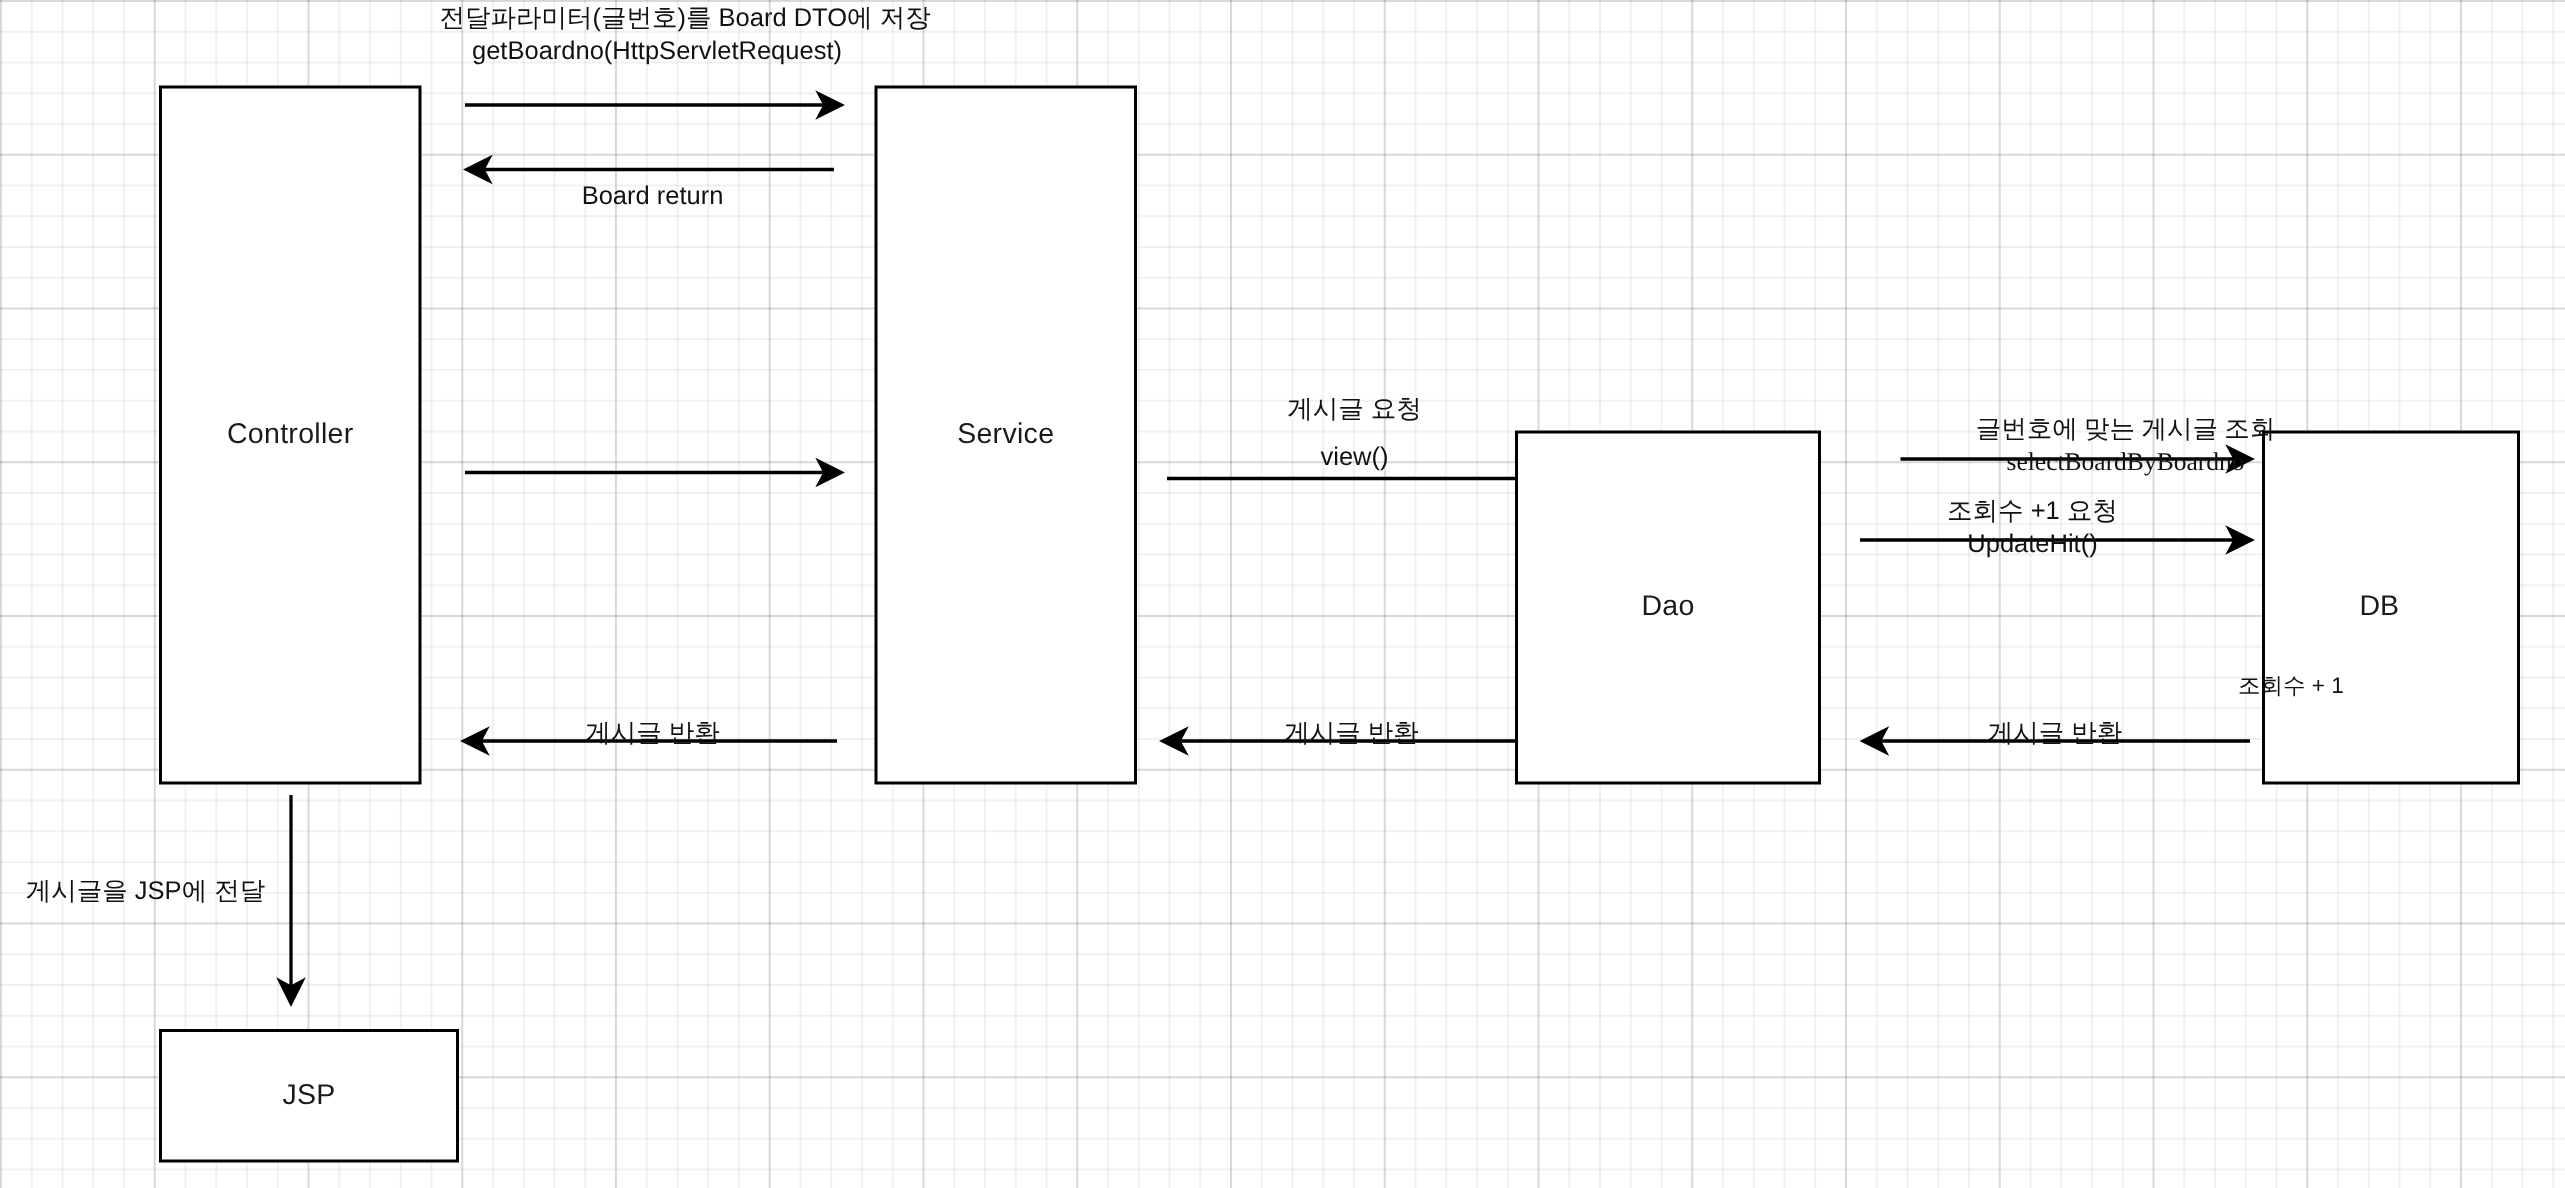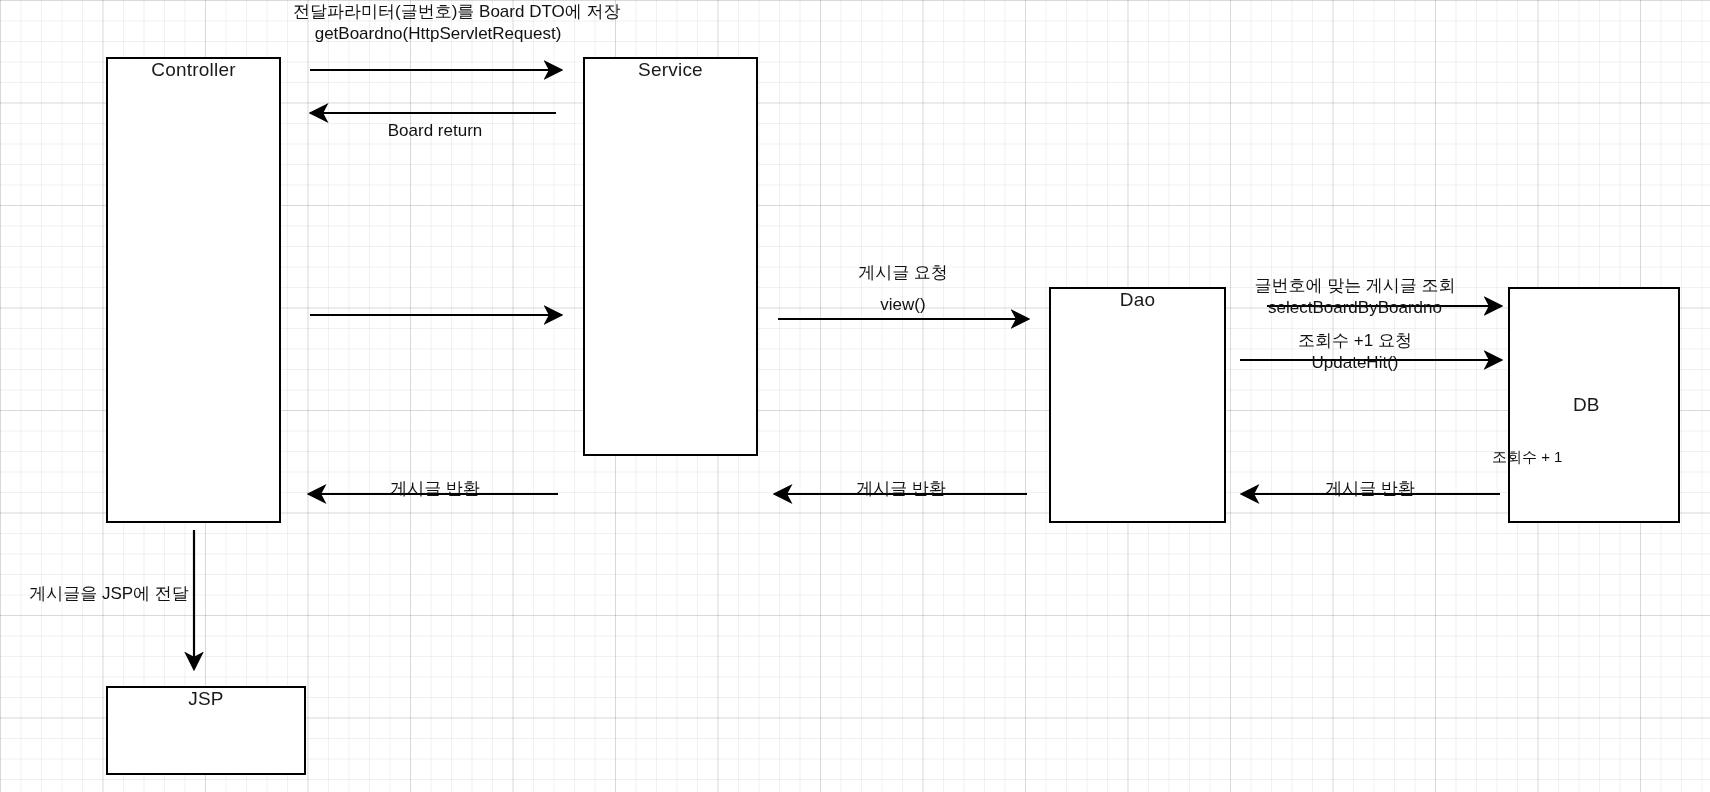--- a/index.html
+++ b/index.html
@@ -35,20 +35,21 @@
     top: 0;
     width: 1710px;
     height: 792px;
   }
   .node-box {
     position: absolute;
     border: 2.2px solid #000000;
     background: #ffffff;
     box-sizing: border-box;
     display: flex;
+    align-items: center;
     justify-content: center;
   }
   .node-label {
     font-size: 19px;
     color: #1a1a1a;
     letter-spacing: .2px;
   }
   .edge-label {
     position: absolute;
     font-size: 17px;
@@ -110,25 +111,25 @@
 
     <path d="M 1551 354 C 1622 384 1640 424 1588 452" fill="none" stroke="#000" stroke-width="2.2"></path>
 
     <line x1="1589" y1="455" x2="1531" y2="497" stroke="#000" stroke-width="2.2" marker-end="url(#arrow-r2)"></line>
   </svg>
 
   <div class="node-box" style="left:106px; top:57px; width:175px; height:466px;">
     <span class="node-label">Controller</span>
   </div>
 
-  <div class="node-box" style="left:583px; top:57px; width:175px; height:399px;">
+  <div class="node-box" style="left:583px; top:57px; width:175px; height:466px;">
     <span class="node-label">Service</span>
   </div>
 
-  <div class="node-box" style="left:1049px; top:287px; width:177px; height:236px;">
+  <div class="node-box" style="left:1010px; top:287px; width:204px; height:236px;">
     <span class="node-label">Dao</span>
   </div>
 
   <div class="node-box" style="left:1508px; top:287px; width:172px; height:236px;">
   </div>
   <span class="db-inner-label" style="left:1573px; top:394px;">DB</span>
 
   <div class="node-box" style="left:106px; top:686px; width:200px; height:89px;">
     <span class="node-label">JSP</span>
   </div>
@@ -141,21 +142,21 @@
   <div class="edge-label" style="left:310px; top:120px; width:250px;">
     <div>Board return</div>
   </div>
 
 
   <div class="edge-label two-line" style="left:778px; top:262px; width:250px;">
     <div>게시글 요청</div>
     <div style="margin-top:10px;">view()</div>
   </div>
 
-  <div class="edge-label two-line" style="left:1230px; top:275px; width:250px;">
+  <div class="edge-label two-line" style="left:1292px; top:275px; width:250px;font-family:Liberation Serif, serif;">
     <div>글번호에 맞는 게시글 조회</div>
     <div>selectBoardByBoardno</div>
   </div>
 
   <div class="edge-label two-line" style="left:1230px; top:330px; width:250px;">
     <div>조회수 +1 요청</div>
     <div>UpdateHit()</div>
   </div>
 
   <div class="edge-label" style="left:1245px; top:478px; width:250px;">
@@ -163,19 +164,19 @@
   </div>
 
   <div class="edge-label" style="left:776px; top:478px; width:250px;">
     <div>게시글 반환</div>
   </div>
 
   <div class="edge-label" style="left:310px; top:478px; width:250px;">
     <div>게시글 반환</div>
   </div>
 
-  <div class="edge-label" style="left:24px; top:583px; width:170px;">
+  <div class="edge-label" style="left:12px; top:583px; width:170px;">
     <div>게시글을 JSP에 전달</div>
   </div>
 
   <span class="db-curve-label" style="left:1492px; top:448px;">조회수 + 1</span>
 
 </div>
 
 </body></html>

